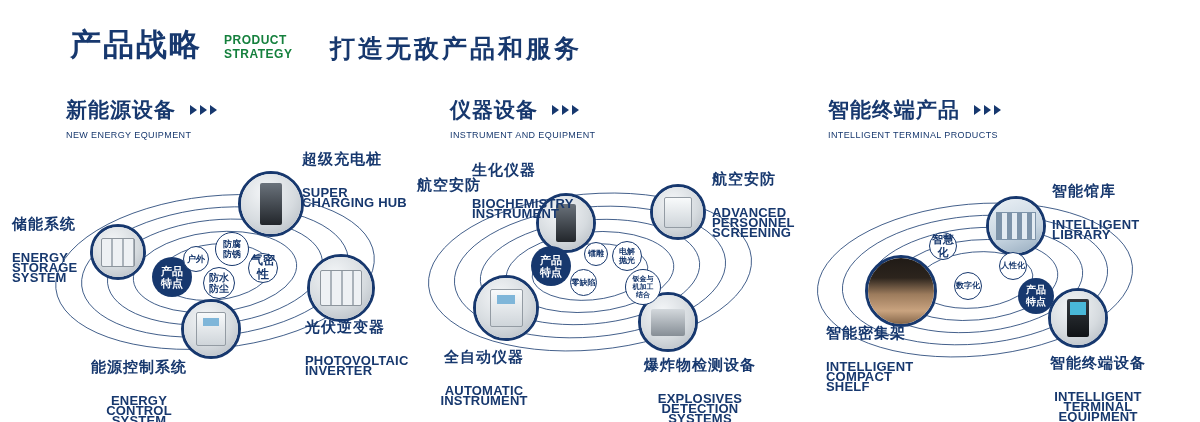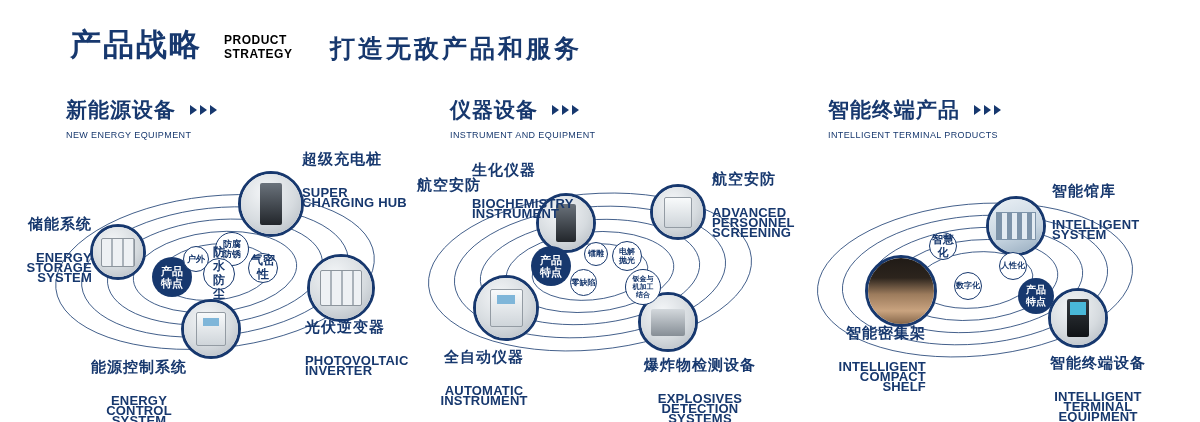--- a/index.html
+++ b/index.html
@@ -1,21 +1,21 @@
 <!DOCTYPE html>
 <html><head>
 <meta charset="utf-8">
 <style>
   *{box-sizing:border-box;margin:0;padding:0}
   html,body{width:1200px;height:422px;background:#fff;font-family:"Liberation Sans","DejaVu Sans",sans-serif;overflow:hidden}
   .canvas{position:relative;width:1200px;height:422px;background:#ffffff}
 
   
   .main-title{position:absolute;left:70px;top:24px;font-size:31px;font-weight:bold;color:#17386e;letter-spacing:2px}
-  .subtitle{position:absolute;left:224px;top:33px;font-size:12px;font-weight:bold;color:#000000;line-height:14px;letter-spacing:.5px}
+  .subtitle{position:absolute;left:224px;top:33px;font-size:12px;font-weight:bold;color:#15803d;line-height:14px;letter-spacing:.5px}
   .slogan{position:absolute;left:330px;top:32px;font-size:25px;font-weight:bold;color:#17386e;letter-spacing:3px}
 
   
   .sec-header{position:absolute;color:#17386e}
   .sec-title{font-size:21px;font-weight:bold;letter-spacing:1px;display:inline-block;vertical-align:middle}
   .chevrons{display:inline-block;margin-left:10px;vertical-align:middle}
   .chev{display:inline-block;width:0;height:0;border-left:7px solid #17386e;border-top:5px solid transparent;border-bottom:5px solid transparent;margin-right:3px}
   .sec-en{font-size:9px;font-weight:normal;margin-top:6px;letter-spacing:.4px}
 
   
@@ -34,21 +34,21 @@
   .equip.gray{width:62%;height:50%;background:linear-gradient(#d3d8dc,#868e96)}
   .equip.kiosk{width:40%;height:72%;background:linear-gradient(#33383e,#101316)}
   .equip.screen::after{content:"";position:absolute;left:20%;top:14%;width:60%;height:26%;background:#7fb6d9}
   .equip.kiosk::after{content:"";position:absolute;left:15%;top:10%;width:70%;height:32%;background:#49b8d8}
   .shelfpat{width:74%;height:52%;background:repeating-linear-gradient(90deg,#7d93a9 0 5px,#e3ebf2 5px 10px);border:1px solid #7d93a9}
 
   
   .plabel{position:absolute;color:#17386e}
   .plabel .zh{font-size:15px;font-weight:bold;letter-spacing:1px}
   .plabel .en{font-size:13px;font-weight:bold;letter-spacing:.2px;margin-top:19px;line-height:10px}
-  .ta-r{text-align:right}
+  .ta-r{}
   .ta-c{text-align:center}
   .floating-label{position:absolute;color:#17386e;font-size:15px;font-weight:bold;letter-spacing:1px}
 
   
   .badge{position:absolute;background:#17386e;color:#fff;border-radius:50%;display:flex;align-items:center;justify-content:center;text-align:center;font-weight:bold}
   .badge span{display:block;word-break:break-all;line-height:12px}
 
   
   .bubble{position:absolute;background:#fff;border:1px solid #17386e;border-radius:50%;display:flex;align-items:center;justify-content:center;text-align:center;color:#17386e;font-weight:bold}
   .bubble span{display:block;word-break:break-all;line-height:1.15}
@@ -135,21 +135,21 @@
     </div>
   <div class="bubble" style="left:183px;top:246px;width:26px;height:26px;font-size:9px">
       <span style="width:20px">户外</span>
     </div>
   <div class="bubble" style="left:215px;top:232px;width:34px;height:34px;font-size:9px">
       <span style="width:20px">防腐防锈</span>
     </div>
   <div class="bubble" style="left:248px;top:253px;width:30px;height:30px;font-size:12px">
       <span style="width:26px">气密性</span>
     </div>
-  <div class="bubble" style="left:203px;top:258px;width:32px;height:32px;font-size:12px">
+  <div class="bubble" style="left:203px;top:267px;width:32px;height:32px;font-size:10px">
       <span style="width:20px">防水防尘</span>
     </div>
 
   <div class="plabel ta-r" style="left:12px;top:215px;width:80px">
     <div class="zh">储能系统</div>
     <div class="en">ENERGY STORAGE SYSTEM</div>
   </div>
   <div class="plabel" style="left:302px;top:150px;width:120px">
     <div class="zh">超级充电桩</div>
     <div class="en">SUPER CHARGING HUB</div>
@@ -240,21 +240,21 @@
     </div>
   <div class="bubble" style="left:954px;top:272px;width:28px;height:28px;font-size:8px">
       <span style="width:26px">数字化</span>
     </div>
   <div class="bubble" style="left:999px;top:252px;width:28px;height:28px;font-size:8px">
       <span style="width:26px">人性化</span>
     </div>
 
   <div class="plabel" style="left:1052px;top:182px;width:110px">
     <div class="zh">智能馆库</div>
-    <div class="en">INTELLIGENT SYSTEM</div>
+    <div class="en">INTELLIGENT LIBRARY</div>
   </div>
   <div class="plabel ta-r" style="left:826px;top:324px;width:100px">
     <div class="zh">智能密集架</div>
     <div class="en">INTELLIGENT COMPACT SHELF</div>
   </div>
   <div class="plabel ta-c" style="left:1030px;top:354px;width:136px">
     <div class="zh">智能终端设备</div>
     <div class="en">INTELLIGENT TERMINAL EQUIPMENT</div>
   </div>
 

